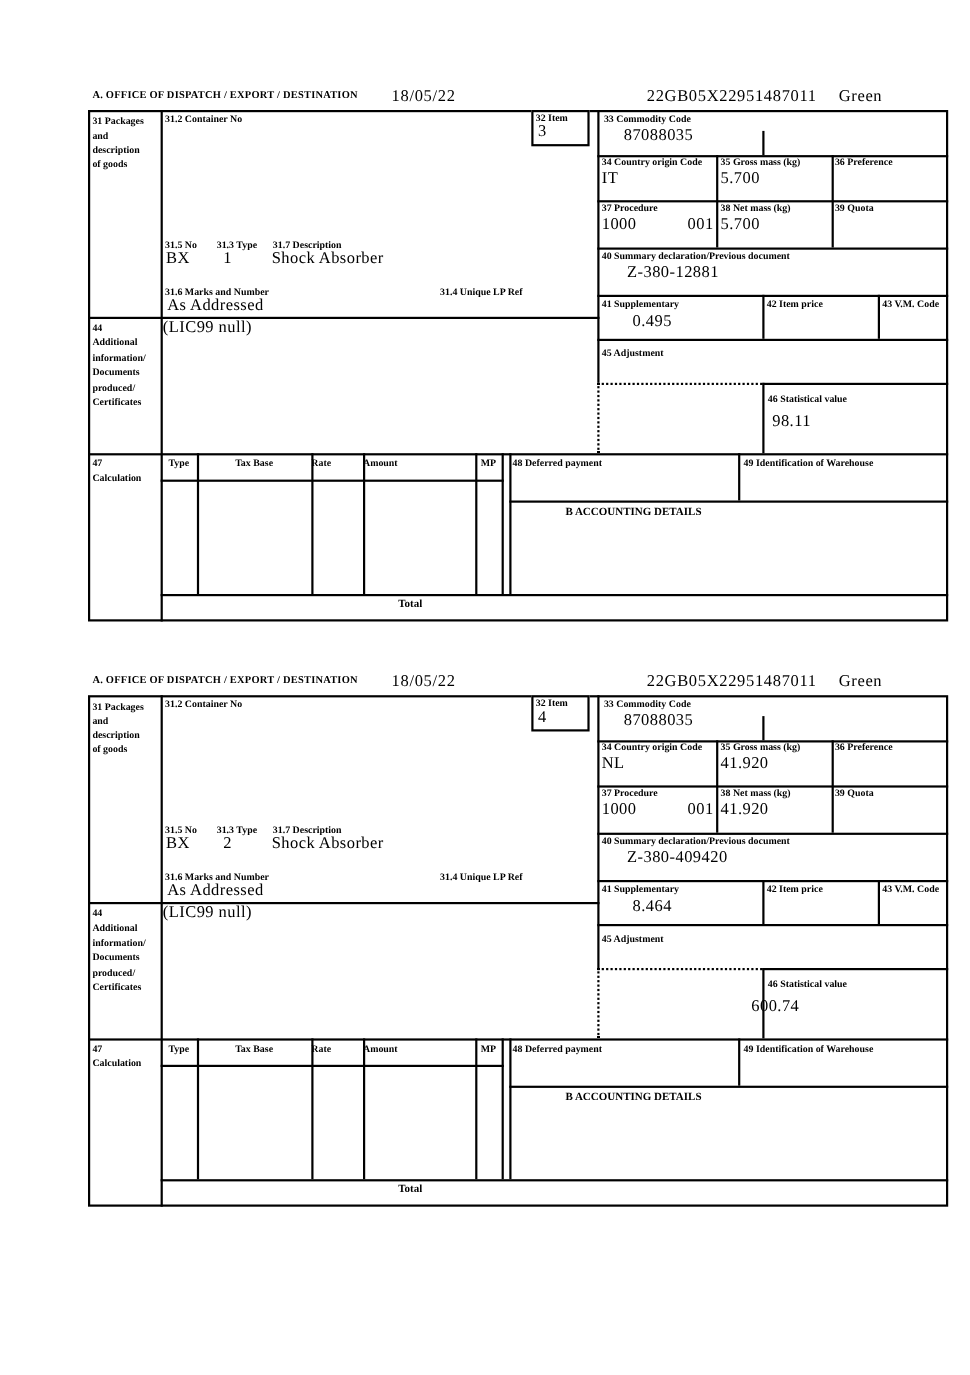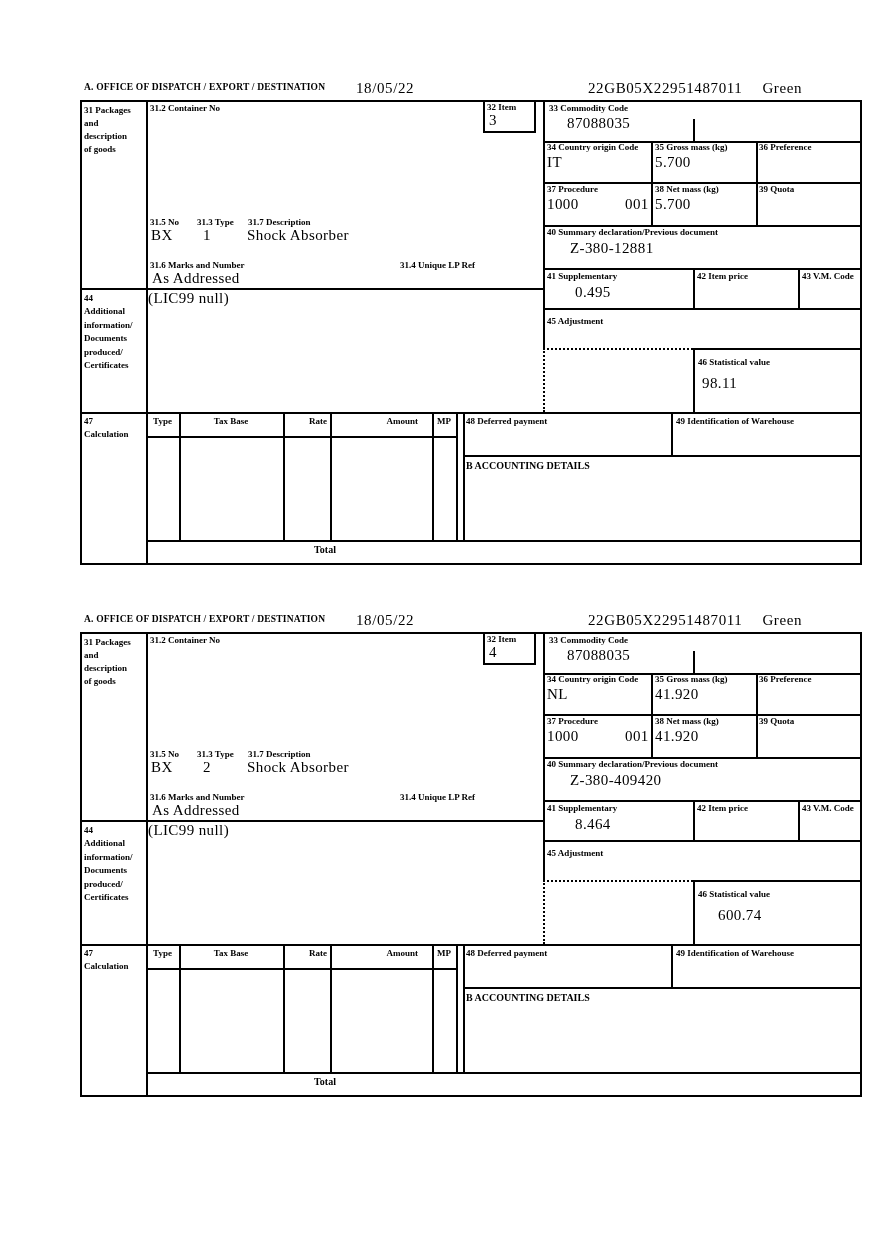--- a/index.html
+++ b/index.html
@@ -6,26 +6,26 @@
   body{background:#fff;font-family:"Liberation Serif","DejaVu Serif",serif;color:#000;}
   .page{position:relative;width:882px;height:1250px;background:#fff;overflow:hidden;}
   .section{position:absolute;left:80px;width:782px;height:485px;}
   .outer{position:absolute;left:0;top:20px;width:782px;height:465px;border:2px solid #000;box-sizing:border-box;}
   .h{position:absolute;height:2px;background:#000;}
   .v{position:absolute;width:2px;background:#000;}
   .hd{position:absolute;height:0;border-top:2px dotted #000;}
   .vd{position:absolute;width:0;border-left:2px dotted #000;}
   .t{position:absolute;white-space:nowrap;line-height:1.15;}
   .lbl{font-size:9px;font-weight:bold;}
-  .lbl10{font-size:10px;font-weight:bold;}
+  .lbl10{font-size:10px;font-weight:bold;margin-left:48px;}
   .val{font-size:15px;letter-spacing:0.4px;}
   .hdrtitle{font-size:9.5px;font-weight:bold;letter-spacing:0.2px;}
   .hdrval{font-size:15px;letter-spacing:0.6px;}
   .ctr{text-align:center;}
-  .rgt{text-align:right;}
+  .rgt{text-align:left;}
   .box32{position:absolute;border:2px solid #000;box-sizing:border-box;background:#fff;}
 </style>
 </head>
 <body>
 
 <div class="page" id="page">
     <div class="section" style="top: 80px;">
 
   <div class="t hdrtitle" style="left:4px;top:2px;">A.  OFFICE OF DISPATCH / EXPORT / DESTINATION</div>
   <div class="t hdrval" style="left:276px;top:0px;">18/05/22</div>
@@ -221,21 +221,21 @@
   <div class="t lbl" style="left:4px;top:213px;">44</div>
   <div class="t lbl" style="left:4px;top:226px;">Additional</div>
   <div class="t lbl" style="left:4px;top:240px;">information/</div>
   <div class="t lbl" style="left:4px;top:253px;">Documents</div>
   <div class="t lbl" style="left:4px;top:267px;">produced/</div>
   <div class="t lbl" style="left:4px;top:280px;">Certificates</div>
   <div class="t val" style="left:68px;top:210px;">(LIC99 null)</div>
 
   <div class="t lbl" style="left:467px;top:236px;">45 Adjustment</div>
   <div class="t lbl" style="left:618px;top:277px;">46 Statistical value</div>
-  <div class="t val" style="left:638px;top:295px;">600.74</div>
+  <div class="t val" style="left:603px;top:295px;">600.74</div>
 
   <div class="t lbl" style="left:4px;top:336px;">47</div>
   <div class="t lbl" style="left:4px;top:349px;">Calculation</div>
   <div class="t lbl ctr" style="left:66px;top:336px;width:33px;">Type</div>
   <div class="t lbl ctr" style="left:99px;top:336px;width:104px;">Tax Base</div>
   <div class="t lbl rgt" style="left:203px;top:336px;width:44px;">Rate</div>
   <div class="t lbl rgt" style="left:250px;top:336px;width:88px;">Amount</div>
   <div class="t lbl ctr" style="left:352px;top:336px;width:24px;">MP</div>
 
   <div class="t lbl" style="left:386px;top:336px;">48 Deferred payment</div>

